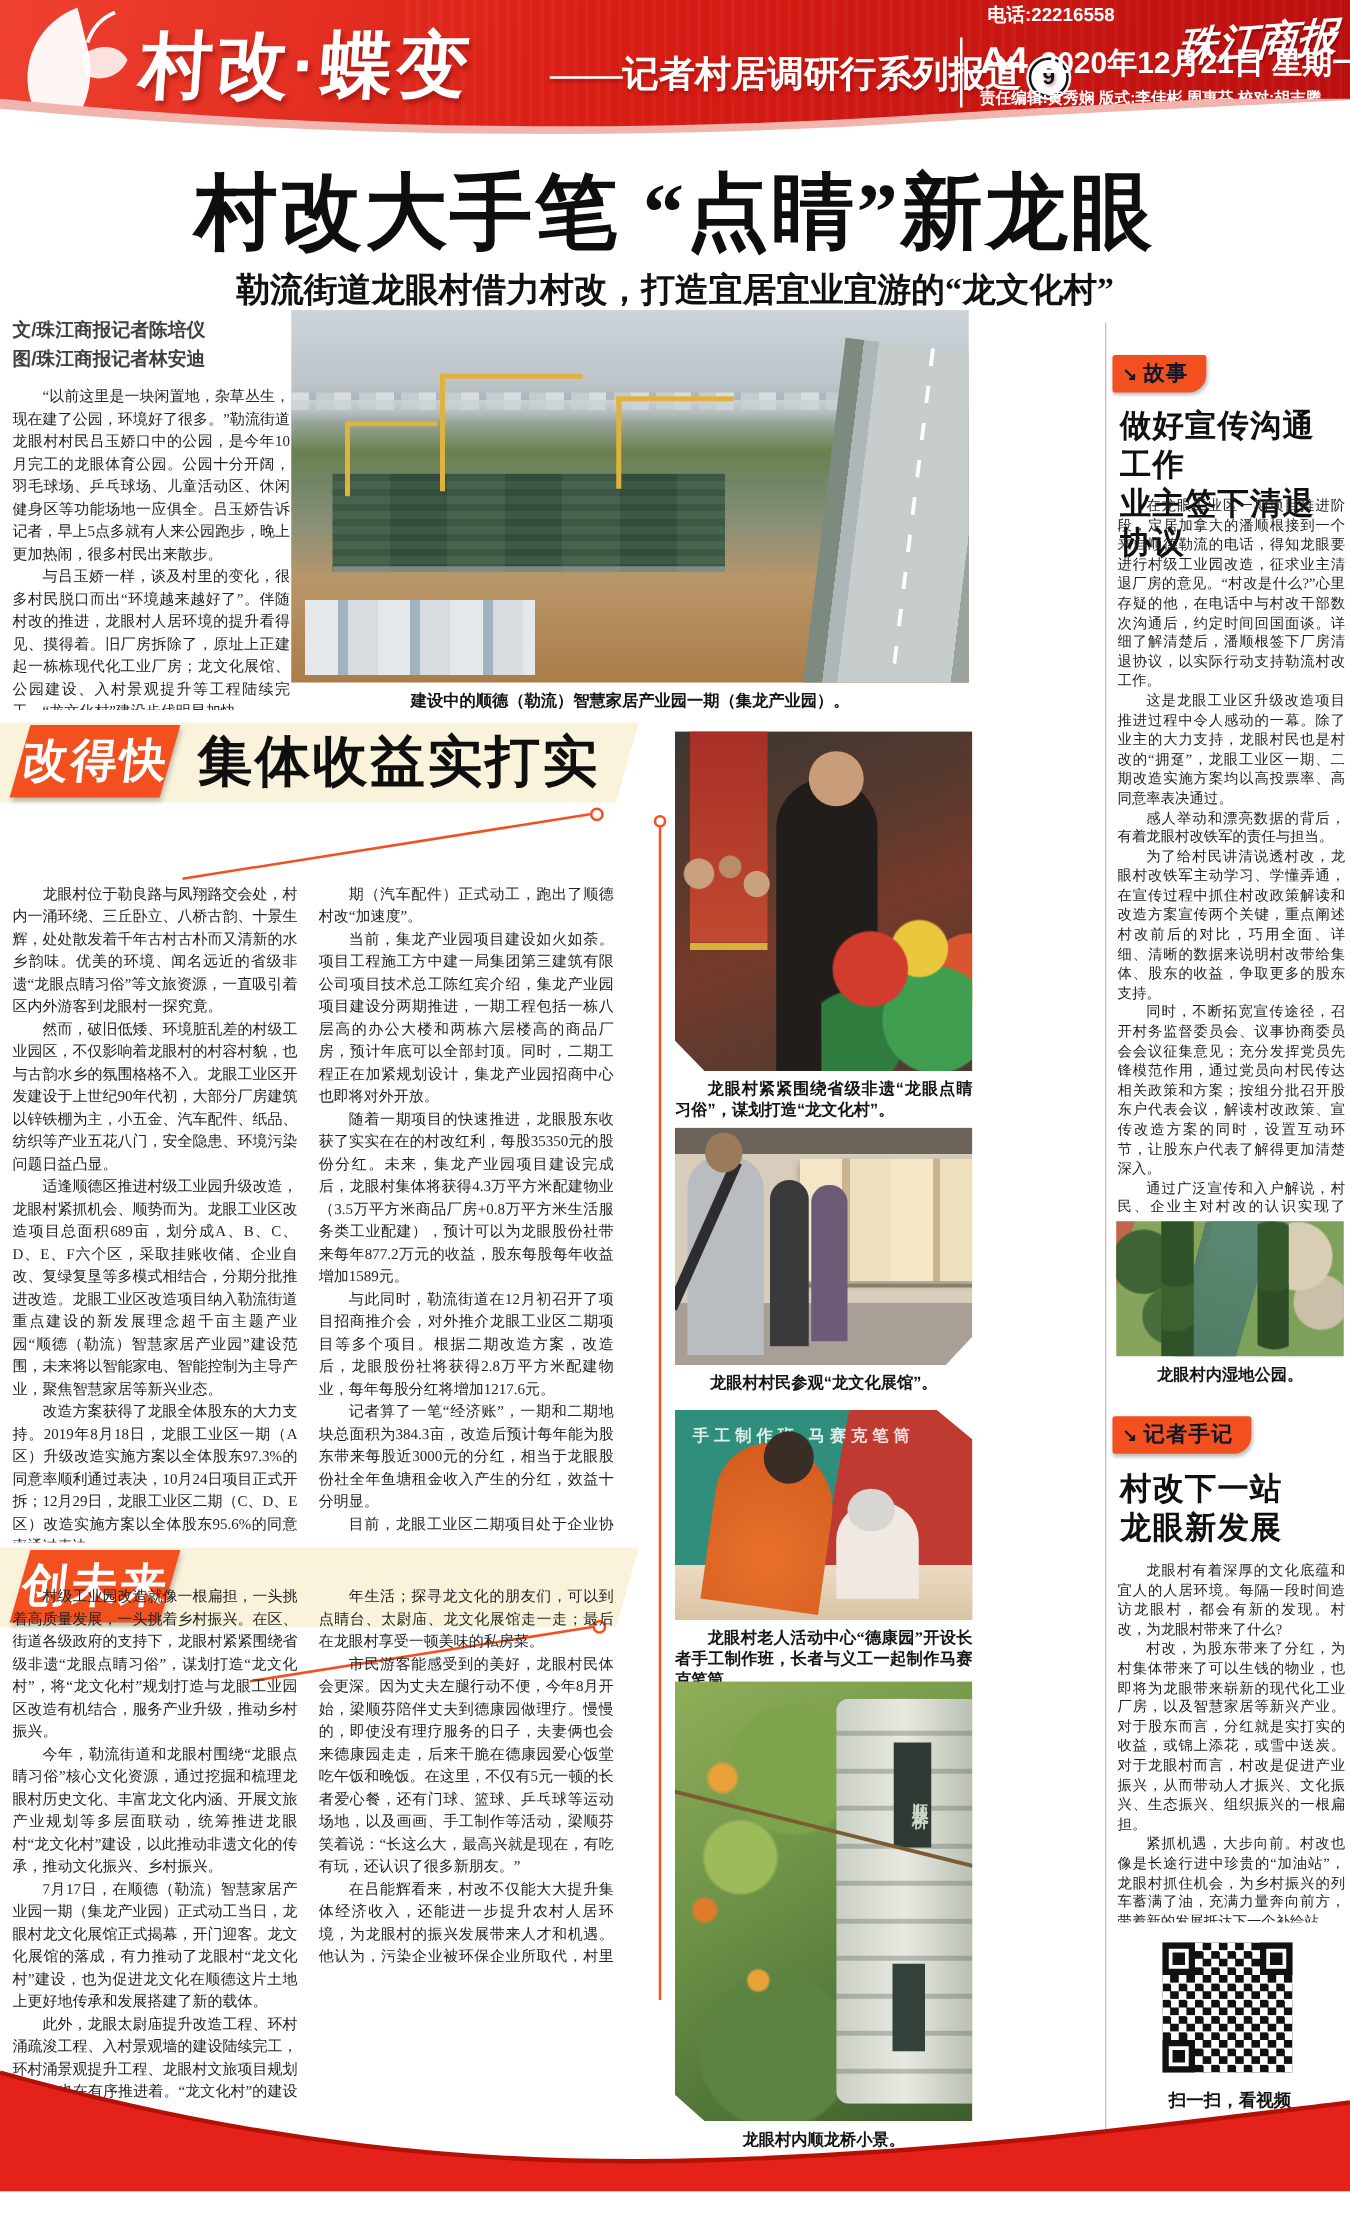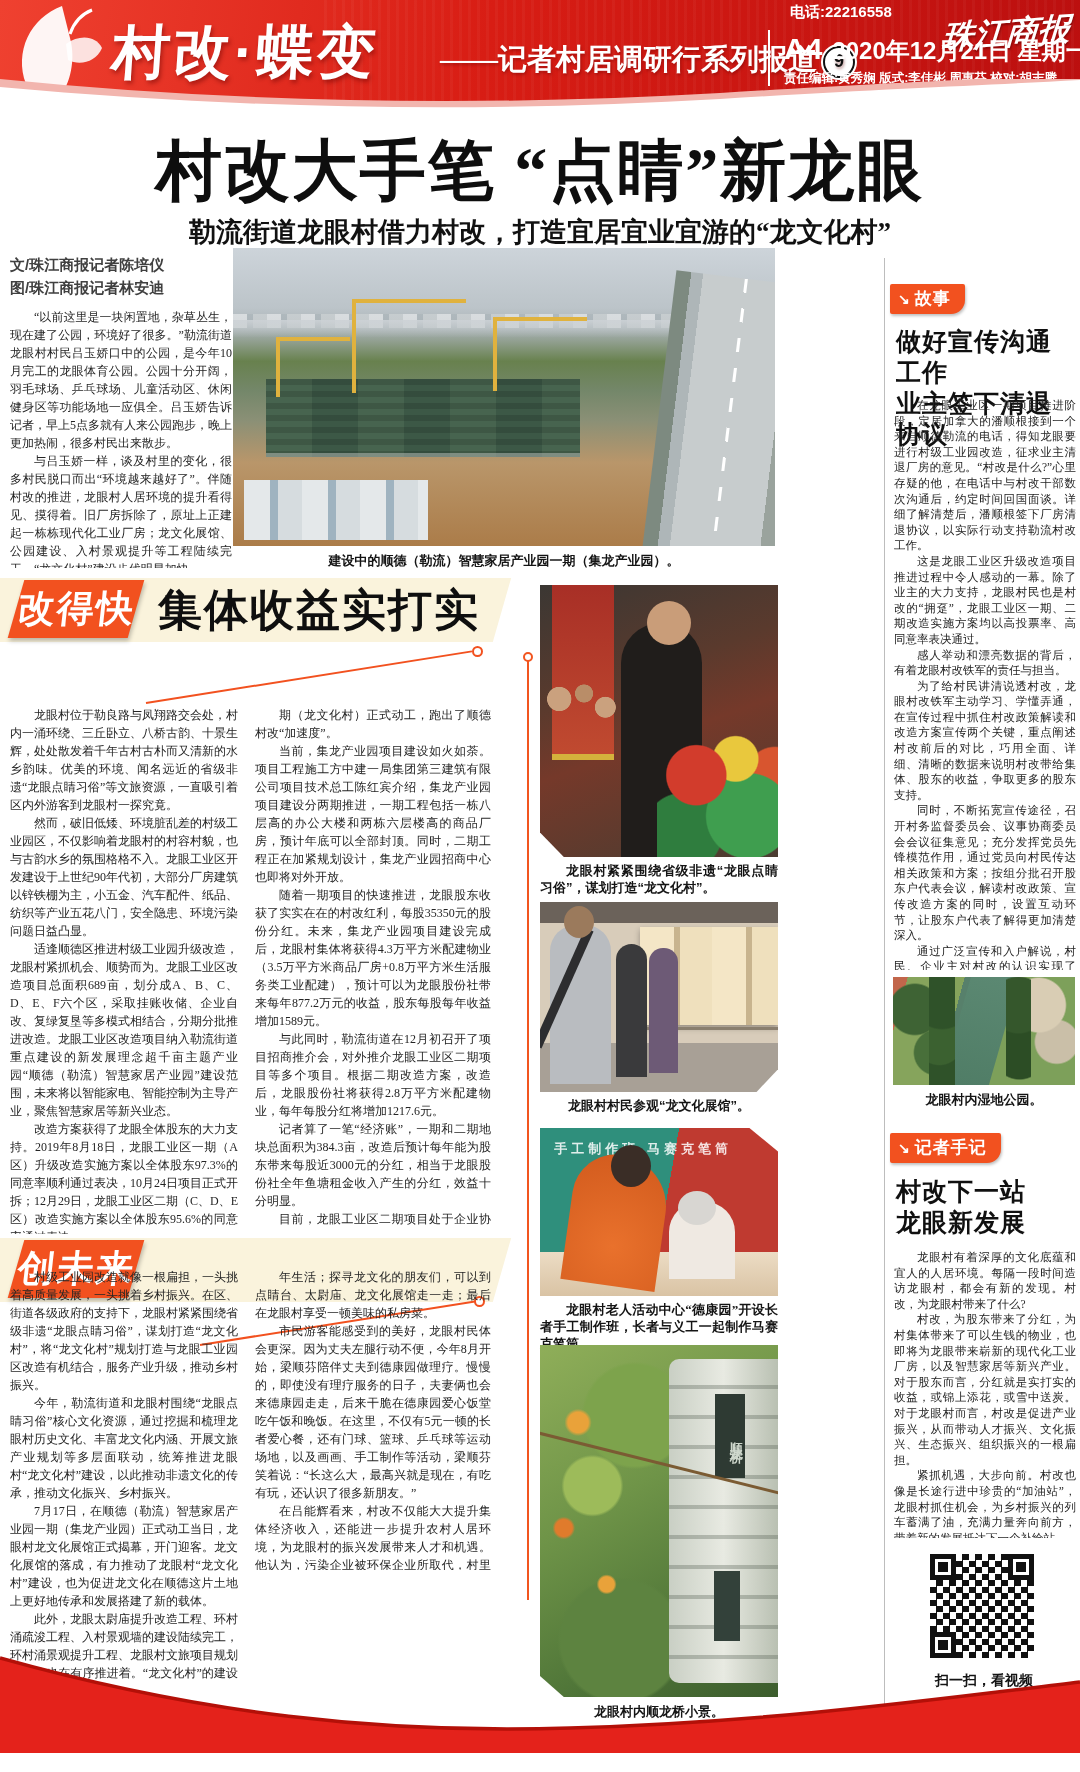--- a/index.html
+++ b/index.html
@@ -146,21 +146,21 @@
   .we-river{position:absolute;left:34%;top:-20%;width:26%;height:150%;background:linear-gradient(#5d8a74,#4d7a63);transform:rotate(16deg);}
   .we-trees{position:absolute;left:20%;top:0;width:14%;height:100%;
      background:radial-gradient(circle at 50% 20%,#2f5229 0 34%,transparent 36%),
                 radial-gradient(circle at 40% 60%,#3b6130 0 34%,transparent 36%),
                 radial-gradient(circle at 60% 90%,#2f5229 0 30%,transparent 32%);}
   .we-trees2{position:absolute;left:62%;top:0;width:14%;height:100%;
      background:radial-gradient(circle at 50% 26%,#35572c 0 34%,transparent 36%),
                 radial-gradient(circle at 54% 70%,#2c4d25 0 34%,transparent 36%);}
 
   
-  .tab{position:absolute;left:890px;background:#f2511f;color:#ffffff;border-radius:2px 2px 14px 2px;
+  .tab{position:absolute;left:890px;background:#f2511f;color:#0f172a;border-radius:2px 2px 14px 2px;
        padding:3px 14px 4px 8px;font:900 17px "Liberation Sans",sans-serif;letter-spacing:1px;box-shadow:1px 2px 3px rgba(0,0,0,.25);}
   .tab .arr{font-weight:900;margin-right:4px;font-size:14px;}
   .side-h{position:absolute;left:896px;width:180px;font:900 25px/31px "Liberation Sans","DejaVu Sans",sans-serif;
           color:#101010;white-space:pre-line;letter-spacing:1px;}
   .side-body{position:absolute;left:894px;width:182px;overflow:hidden;}
   .side-body p{margin:0;text-indent:2em;text-align:justify;font-size:11.5px;line-height:15.6px;color:#242424;}
 
   
   .qr{left:922px;top:1546px;width:120px;height:120px;background:#fff;border:4px solid #fff;box-sizing:border-box;}
   .qr-grid{position:absolute;inset:4px;background:
@@ -236,21 +236,21 @@
   <div class="abs deco-line" style="left:146px;top:702px;"></div>
   <div class="abs deco-dot" style="left:472px;top:646px;"></div>
 
   <div class="abs textcol s1c1">
       <p>龙眼村位于勒良路与凤翔路交会处，村内一涌环绕、三丘卧立、八桥古韵、十景生辉，处处散发着千年古村古朴而又清新的水乡韵味。优美的环境、闻名远近的省级非遗“龙眼点睛习俗”等文旅资源，一直吸引着区内外游客到龙眼村一探究竟。</p>
       <p>然而，破旧低矮、环境脏乱差的村级工业园区，不仅影响着龙眼村的村容村貌，也与古韵水乡的氛围格格不入。龙眼工业区开发建设于上世纪90年代初，大部分厂房建筑以锌铁棚为主，小五金、汽车配件、纸品、纺织等产业五花八门，安全隐患、环境污染问题日益凸显。</p>
       <p>适逢顺德区推进村级工业园升级改造，龙眼村紧抓机会、顺势而为。龙眼工业区改造项目总面积689亩，划分成A、B、C、D、E、F六个区，采取挂账收储、企业自改、复绿复垦等多模式相结合，分期分批推进改造。龙眼工业区改造项目纳入勒流街道重点建设的新发展理念超千亩主题产业园“顺德（勒流）智慧家居产业园”建设范围，未来将以智能家电、智能控制为主导产业，聚焦智慧家居等新兴业态。</p>
       <p>改造方案获得了龙眼全体股东的大力支持。2019年8月18日，龙眼工业区一期（A区）升级改造实施方案以全体股东97.3%的同意率顺利通过表决，10月24日项目正式开拆；12月29日，龙眼工业区二期（C、D、E区）改造实施方案以全体股东95.6%的同意率通过表决。</p>
     </div>
   <div class="abs textcol s1c2">
-      <p>期（龙文化村）正式动工，跑出了顺德村改“加速度”。</p>
+      <p>期（汽车配件）正式动工，跑出了顺德村改“加速度”。</p>
       <p>当前，集龙产业园项目建设如火如荼。项目工程施工方中建一局集团第三建筑有限公司项目技术总工陈红宾介绍，集龙产业园项目建设分两期推进，一期工程包括一栋八层高的办公大楼和两栋六层楼高的商品厂房，预计年底可以全部封顶。同时，二期工程正在加紧规划设计，集龙产业园招商中心也即将对外开放。</p>
       <p>随着一期项目的快速推进，龙眼股东收获了实实在在的村改红利，每股35350元的股份分红。未来，集龙产业园项目建设完成后，龙眼村集体将获得4.3万平方米配建物业（3.5万平方米商品厂房+0.8万平方米生活服务类工业配建），预计可以为龙眼股份社带来每年877.2万元的收益，股东每股每年收益增加1589元。</p>
       <p>与此同时，勒流街道在12月初召开了项目招商推介会，对外推介龙眼工业区二期项目等多个项目。根据二期改造方案，改造后，龙眼股份社将获得2.8万平方米配建物业，每年每股分红将增加1217.6元。</p>
       <p>记者算了一笔“经济账”，一期和二期地块总面积为384.3亩，改造后预计每年能为股东带来每股近3000元的分红，相当于龙眼股份社全年鱼塘租金收入产生的分红，效益十分明显。</p>
       <p>目前，龙眼工业区二期项目处于企业协调清退阶段，B区企业自改项目也计划开展方案表决工作。前段时间，吕能辉在村（社区）党组织换届选举中当选龙眼村党委书记，他表示，新一届党委班子将继续紧抓村改工作，加快推进村改项目落地，为龙眼村带来新产业、新环境、新面貌。</p>
     </div>
 
   <div class="abs secband" style="left:-14px;top:1238px;width:516px;"></div>
   <div class="abs badge" style="left:16px;top:1240px;width:120px;">
     <span>创未来</span>

